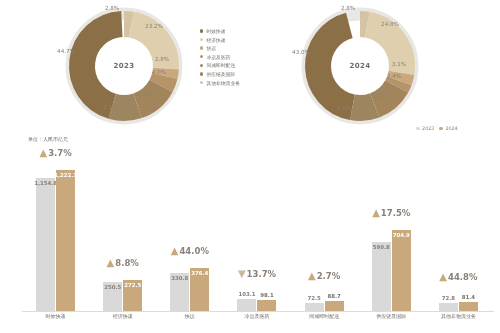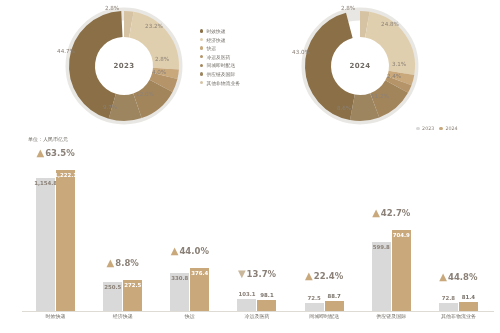--- a/index.html
+++ b/index.html
@@ -174,21 +174,21 @@
           <div class="bars">
             <div class="bar b23" style="height: 133.246px;">
               <span class="bval in" style="color: rgb(138, 128, 119);">1,154.8</span>
             </div>
             <div class="bar b24" style="height: 141.012px;">
               <span class="bval in">1,222.1</span>
             </div>
           </div>
           <div class="growth" style="bottom: 153.012px;">
             <span class="garrow" style="color: rgb(201, 168, 124);">▲</span>
-            <span class="gtxt">63.5%</span>
+            <span class="gtxt">3.7%</span>
           </div>
           <div class="xlab">时效快递</div>
         </div>
         <div class="group" style="left: 67.1429px; width: 67.1429px;">
           <div class="bars">
             <div class="bar b23" style="height: 28.9038px;">
               <span class="bval in" style="color: rgb(138, 128, 119);">250.5</span>
             </div>
             <div class="bar b24" style="height: 31.4423px;">
               <span class="bval in">272.5</span>
@@ -234,36 +234,36 @@
           <div class="bars">
             <div class="bar b23" style="height: 8.36538px;">
               <span class="bval out out23">72.5</span>
             </div>
             <div class="bar b24" style="height: 10.2346px;">
               <span class="bval out">88.7</span>
             </div>
           </div>
           <div class="growth" style="bottom: 30.2346px;">
             <span class="garrow" style="color: rgb(201, 168, 124);">▲</span>
-            <span class="gtxt">22.4%</span>
+            <span class="gtxt">2.7%</span>
           </div>
           <div class="xlab">同城即时配送</div>
         </div>
         <div class="group" style="left: 335.714px; width: 67.1429px;">
           <div class="bars">
             <div class="bar b23" style="height: 69.2077px;">
               <span class="bval in" style="color: rgb(138, 128, 119);">599.8</span>
             </div>
             <div class="bar b24" style="height: 81.3346px;">
               <span class="bval in">704.9</span>
             </div>
           </div>
           <div class="growth" style="bottom: 93.3346px;">
             <span class="garrow" style="color: rgb(201, 168, 124);">▲</span>
-            <span class="gtxt">42.7%</span>
+            <span class="gtxt">17.5%</span>
           </div>
           <div class="xlab">供应链及国际</div>
         </div>
         <div class="group" style="left: 402.857px; width: 67.1429px;">
           <div class="bars">
             <div class="bar b23" style="height: 8.4px;">
               <span class="bval out out23">72.8</span>
             </div>
             <div class="bar b24" style="height: 9.39231px;">
               <span class="bval out">81.4</span>

